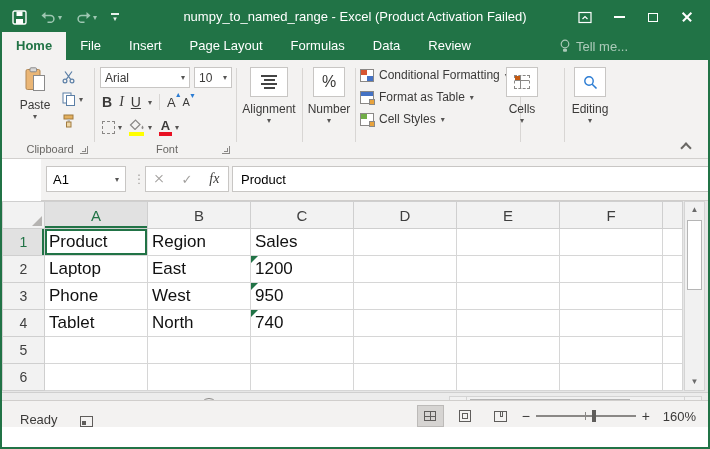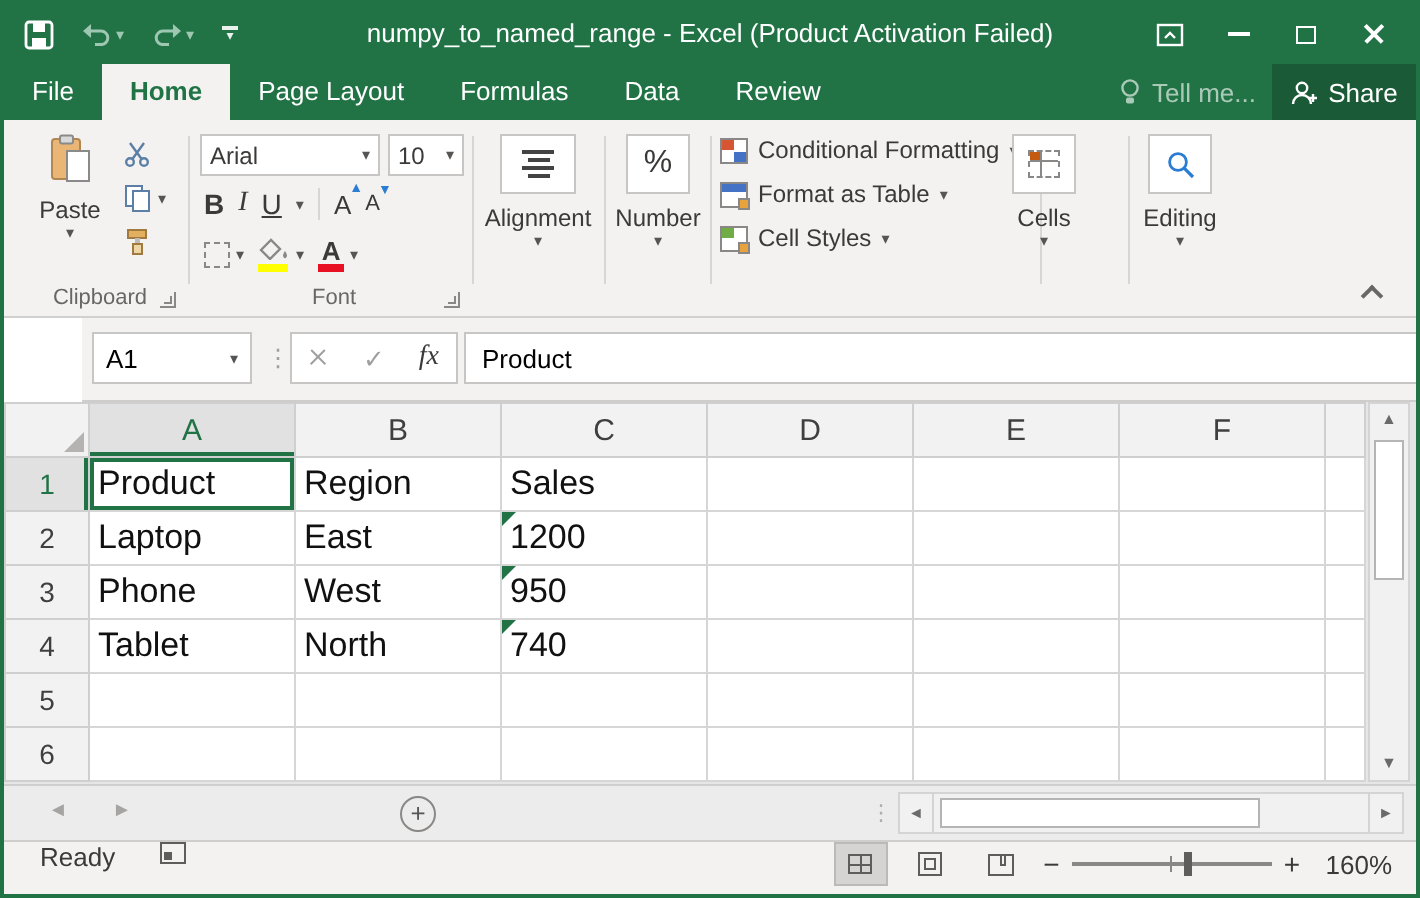--- a/index.html
+++ b/index.html
@@ -120,22 +120,22 @@
              border-right:1px solid #d0d0d0; box-shadow:inset 0 -2px 0 #217346; padding:0 16px;
              line-height:26px; color:#217346; font-weight:bold; font-size:13px; }
   .addsheet{ position:absolute; left:198px; top:5px; width:18px; height:18px; border:1px solid #8a8886; border-radius:50%;
              text-align:center; line-height:16px; font-size:13px; color:#555; }
   .hdots{ position:absolute; left:433px; top:7px; color:#b0aeac; font-size:11px; }
   .hscroll{ position:absolute; left:447px; top:3px; right:6px; height:21px; background:#f1f1f1; border:1px solid #d4d4d4; }
   .harrow{ position:absolute; top:0; width:17px; height:19px; text-align:center; line-height:19px; font-size:8px; color:#6a6a6a; }
   .hthumb{ position:absolute; left:20px; top:2px; width:160px; height:15px; background:#fff; border:1px solid #b5b5b5; }
 
   
-  .statusbar{ position:absolute; left:0; top:418px; width:100%; height:27px; background:#f3f2f1;
-              border-top:1px solid #d0cecc; display:flex; align-items:flex-start; font-size:13px; color:#3b3a39; }
+  .statusbar{ position:absolute; left:0; top:398px; width:100%; height:27px; background:#f3f2f1;
+              border-top:1px solid #d0cecc; display:flex; align-items:flex-end; font-size:13px; color:#3b3a39; }
   .ready{ margin-left:18px; }
   .macro{ margin-left:22px; width:13px; height:11px; border:1px solid #5f5d5b; position:relative; }
   .macro i{ position:absolute; left:1px; bottom:1px; width:4px; height:4px; background:#5f5d5b; }
   .sb-right{ position:absolute; right:12px; display:flex; align-items:center; gap:8px; }
   .viewbtn{ width:27px; height:22px; display:flex; align-items:center; justify-content:center; }
   .viewbtn.pressed{ background:#d6d4d2; border:1px solid #bcbab8; }
   .vicon-grid{ width:12px; height:10px; border:1px solid #5f5d5b;
       background:linear-gradient(#5f5d5b,#5f5d5b) 0 4px/12px 1px no-repeat,
                  linear-gradient(#5f5d5b,#5f5d5b) 5px 0/1px 10px no-repeat; }
   .vicon-page{ width:12px; height:12px; border:1px solid #5f5d5b; position:relative; }
@@ -199,40 +199,33 @@
       <span class="wbtn">
           <span class="xicon">
             <i></i>
             <i></i>
           </span>
         </span>
     </div>
   </div>
 
   <div class="tabrow">
+    <span class="rtab active">Home</span>
     <span class="rtab">File</span>
-    <span class="rtab active">Home</span>
+    <span class="rtab">Insert</span>
     <span class="rtab">Page Layout</span>
     <span class="rtab">Formulas</span>
     <span class="rtab">Data</span>
     <span class="rtab">Review</span>
     <span class="tellme">
       <svg width="12" height="14" viewBox="0 0 12 14">
           <circle cx="6" cy="5" r="3.8" fill="none" stroke="rgba(255,255,255,.62)" stroke-width="1.2"></circle>
           <rect x="4" y="9.8" width="4" height="3" rx="1" fill="rgba(255,255,255,.62)"></rect>
         </svg>
       <span>Tell me...</span>
-    </span>
-    <span class="sharebox">
-      <svg width="14" height="13" viewBox="0 0 14 13">
-          <circle cx="6" cy="4" r="2.6" fill="none" stroke="#fff" stroke-width="1.2"></circle>
-          <path d="M1.5 12 a4.5 4.5 0 0 1 9 0" fill="none" stroke="#fff" stroke-width="1.2"></path>
-          <path d="M11.5 7 v4 M9.5 9 h4" stroke="#fff" stroke-width="1.2"></path>
-        </svg>
-      <span>Share</span>
     </span>
   </div>
 
   <div class="ribbon">
 
     <div class="g-clip">
       <div class="paste">
         <svg width="21" height="25" viewBox="0 0 21 25">
             <rect x="1" y="2.5" width="14" height="20" rx="1.5" fill="#eab676" stroke="#b18652"></rect>
             <rect x="5" y="0.8" width="6.5" height="4" rx="1" fill="#d9d9d9" stroke="#8a8a8a"></rect>

